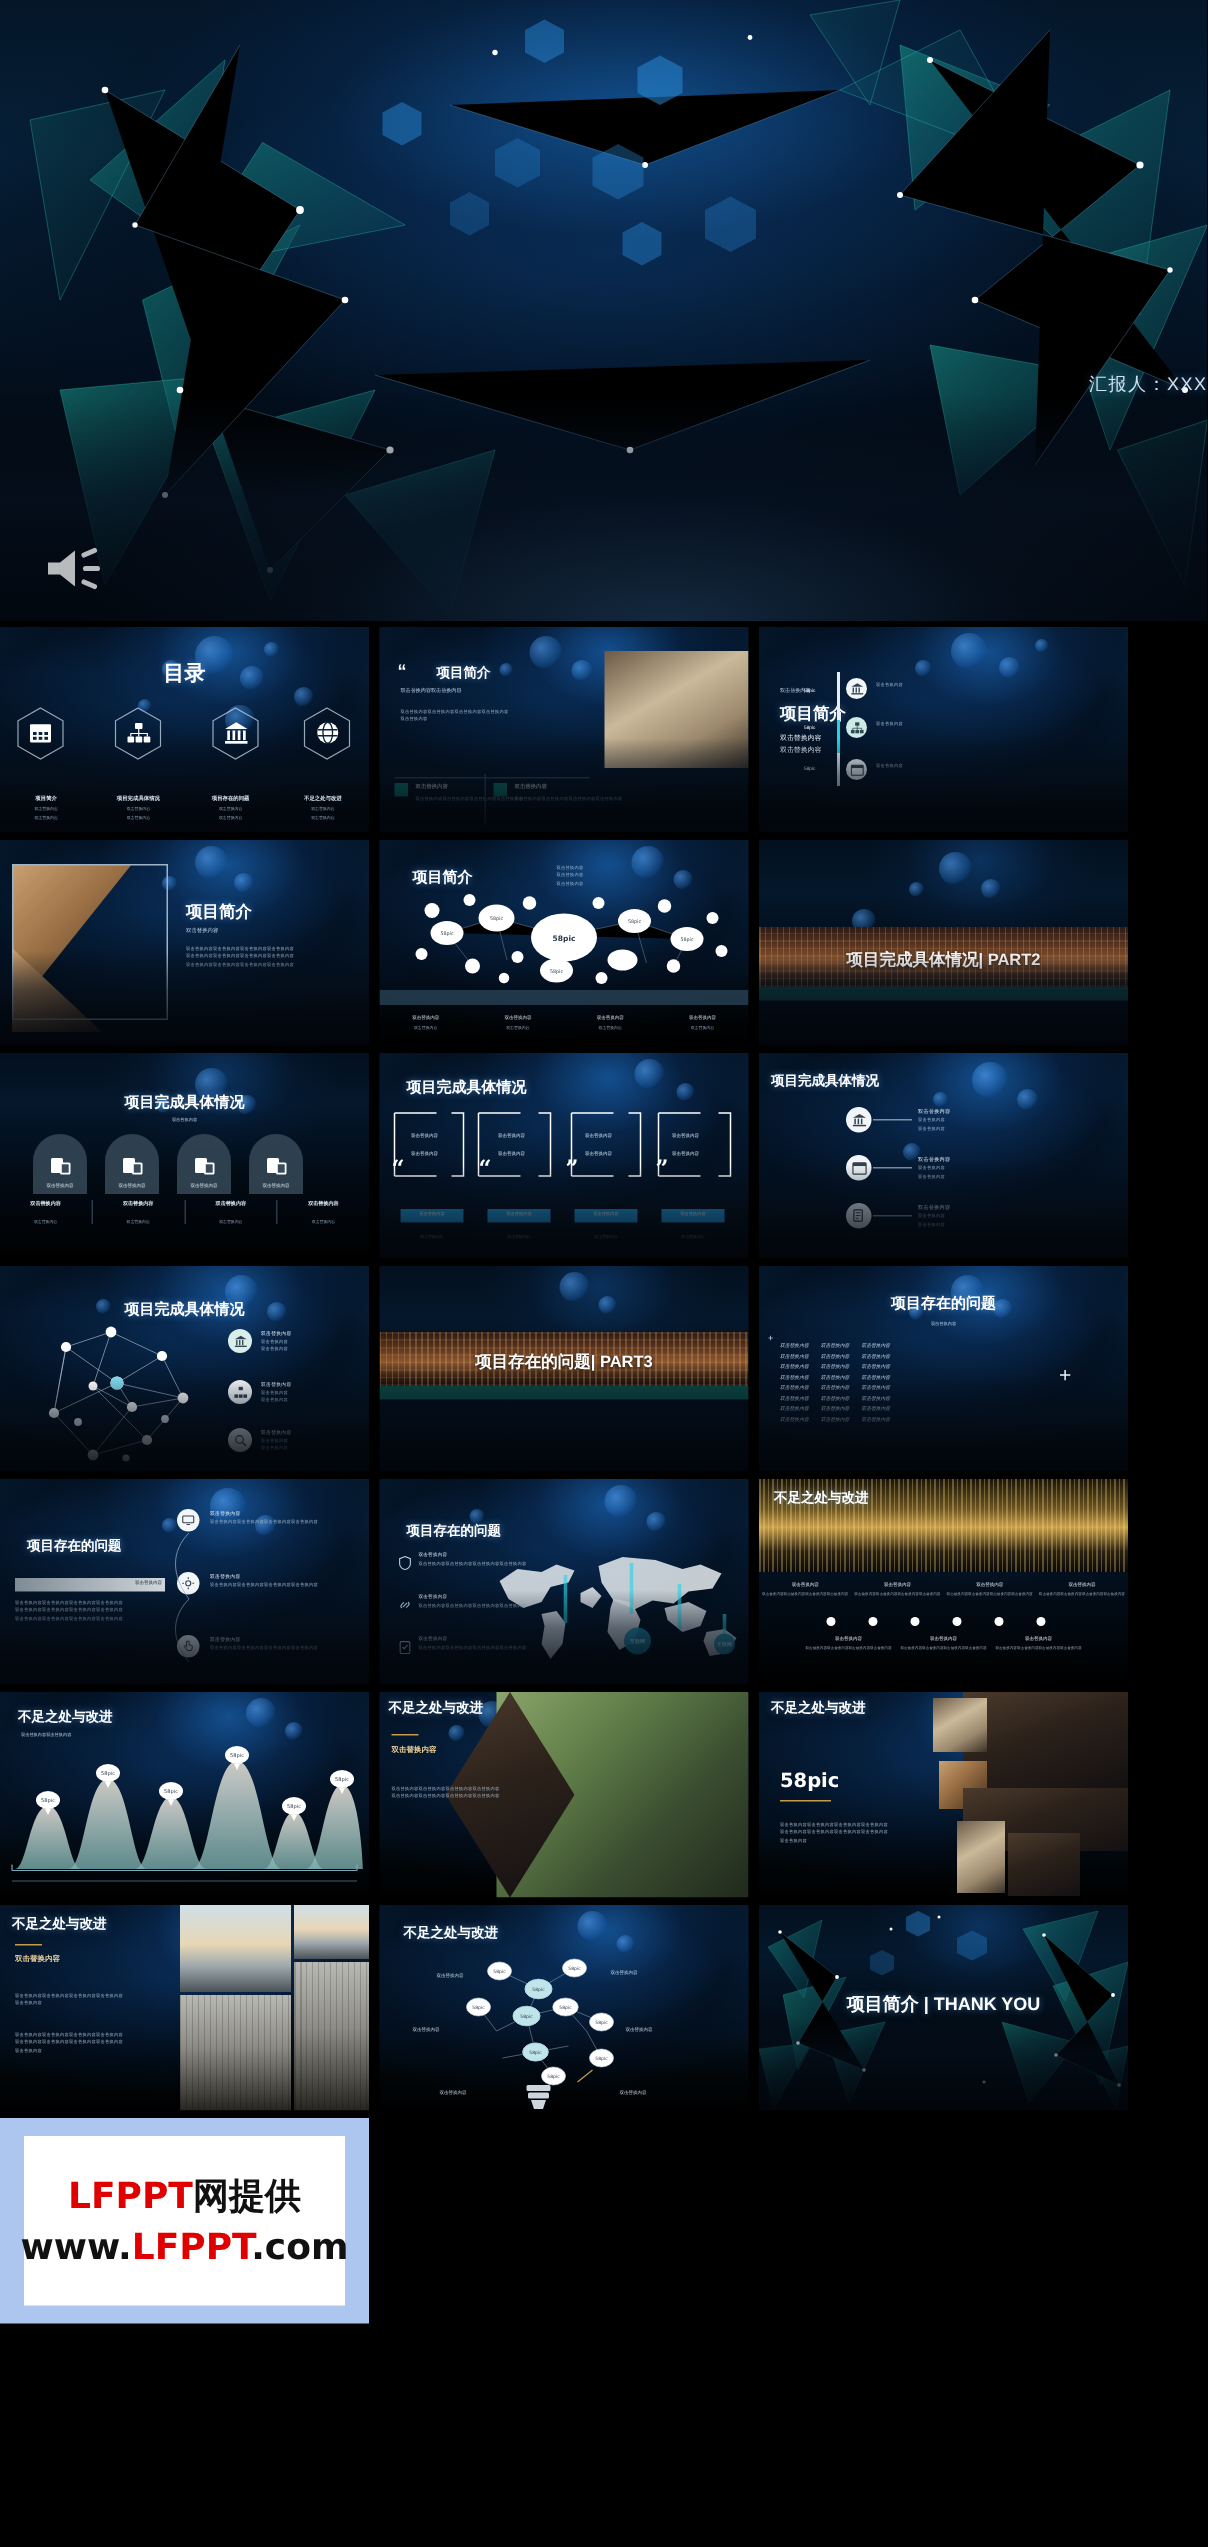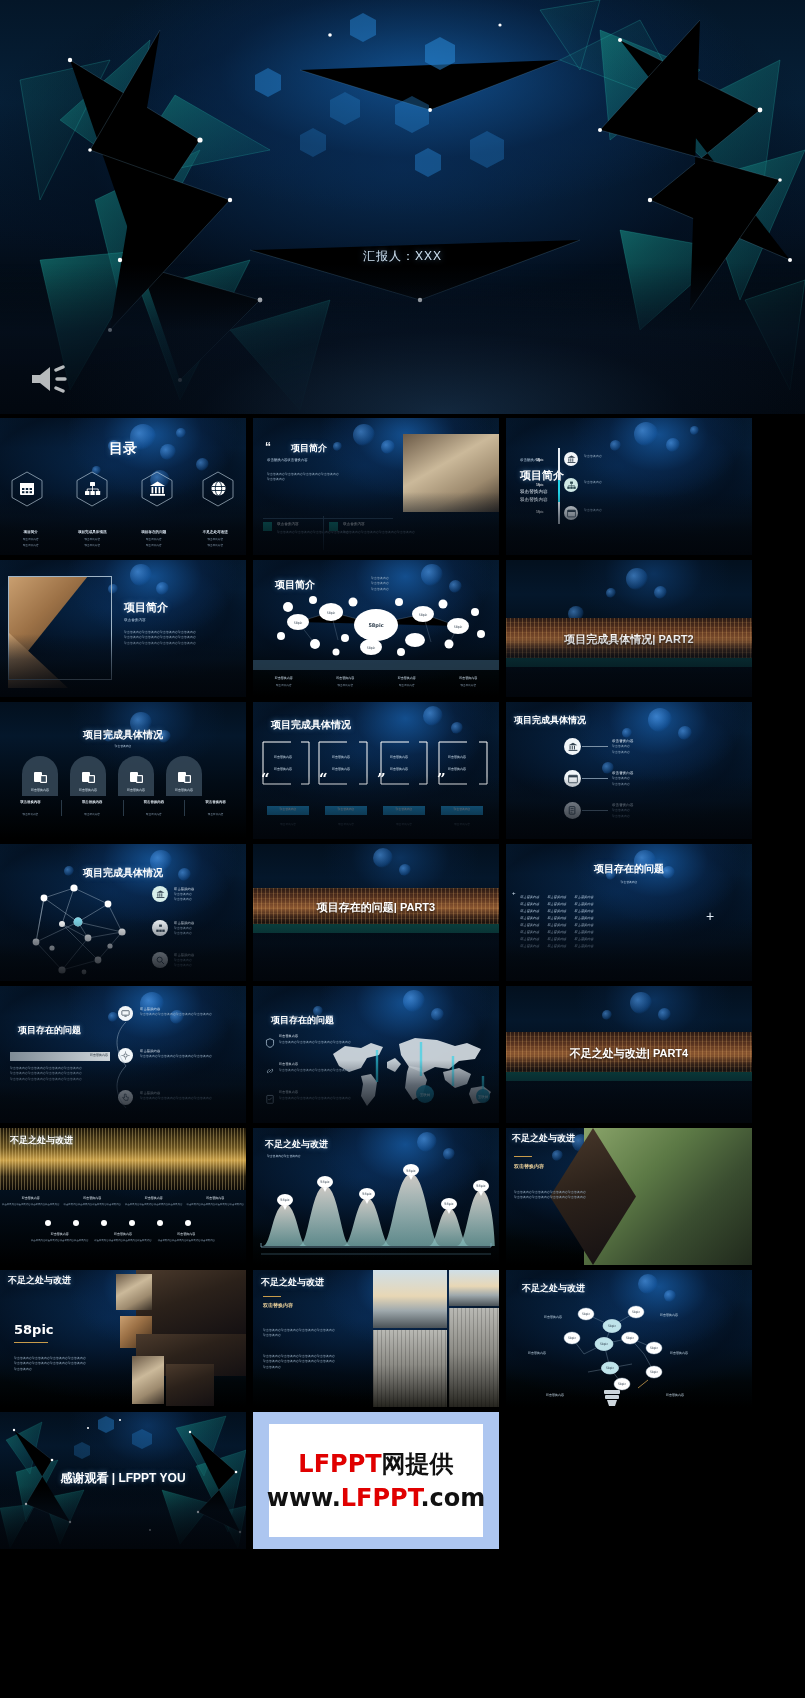--- a/index.html
+++ b/index.html
@@ -28,21 +28,21 @@
   }
   .hero svg.net { position:absolute; inset:0; width:100%; height:100%; }
   .hero-title {
     position:absolute; left:0; right:0; top:183px; text-align:center;
     font-size:40px; font-weight:bold; color:#ffffff; letter-spacing:1px;
     text-shadow: 0 0 16px rgba(120,190,255,0.55), 0 0 3px rgba(255,255,255,0.9);
     font-family:"DejaVu Sans","Liberation Sans",sans-serif;
     white-space:nowrap;
   }
   .hero-sub {
-    position:absolute; left:0; right:0; top:248px; text-align:center;
+    position:absolute; left:0; right:0; top:248px; text-align:right;
     font-size:12px; color:#cfe2f2; letter-spacing:1px;
     text-shadow:0 0 6px rgba(120,190,255,0.5);
   }
   .speaker-icon { position:absolute; left:28px; bottom:18px; width:44px; height:34px; opacity:.85;}
 
   
   .grid {
     position:absolute; left:0; top:418px; width:805px; height:1280px;
     display:grid;
     grid-template-columns: repeat(3, 246px);
@@ -908,31 +908,20 @@
             <path d="M4.6,7 l1.6,1.6 3.2,-3.4" stroke="#bcd2e4" stroke-width="1" fill="none"></path>
           </svg>
       </div>
       <div class="ph" style="left:26px;top:104px">
         <span style="font-size:3px;color:#e2ecf5">双击替换内容</span>
         <span>双击替换内容双击替换内容双击替换内容双击替换内容</span>
       </div>
       <div class="ground"></div>
     </div>
 
-    <div class="slide bg-dark">
-      <div class="bokeh">
-        <i style="left:124px;top:6px;width:22px;height:22px"></i>
-        <i style="left:152px;top:22px;width:13px;height:13px"></i>
-        <i style="left:96px;top:24px;width:10px;height:10px"></i>
-      </div>
-      <div class="photo city" style="left:0;right:0;top:46px;height:40px"></div>
-      <div class="teal-band" style="left:0;right:0;top:86px;height:9px;opacity:.9"></div>
-      <div class="part-label" style="left:0;right:0;top:60px;text-align:center;font-size:11px">不足之处与改进| PART4</div>
-      <div class="ground"></div>
-    </div>
 
     <div class="slide bg-dark">
       <div class="photo night" style="left:0;right:0;top:0;height:62px"></div>
       <div class="s-title" style="left:10px;top:6px;font-size:9px">不足之处与改进</div>
       <div style="position:absolute;left:0;top:68px;width:246px;display:flex">
         <div style="flex:1;text-align:center">
           <div style="font-size:3px;color:#e2ecf5">双击替换内容</div>
           <div style="font-size:2.4px;color:#8aa0b5;margin-top:3px">双击替换内容双击替换内容双击替换内容双击替换内容</div>
         </div>
         <div style="flex:1;text-align:center">
@@ -1168,21 +1157,21 @@
           <circle cx="88" cy="16" r="1"></circle>
             <circle cx="120" cy="8" r="1"></circle>
           <circle cx="150" cy="118" r="1"></circle>
         </g>
         <g fill="#2b8fe0" fill-opacity="0.4">
           <polygon points="98,8 106,4 114,8 114,17 106,21 98,17"></polygon>
           <polygon points="132,22 142,17 152,22 152,32 142,37 132,32" fill-opacity="0.3"></polygon>
           <polygon points="74,34 82,30 90,34 90,43 82,47 74,43" fill-opacity="0.25"></polygon>
         </g>
       </svg>
-      <div class="s-title" style="left:0;right:0;top:58px;text-align:center;font-size:12px">感谢观看 | LFPPT YOU</div>
+      <div class="s-title" style="left:0;right:0;top:58px;text-align:center;font-size:12px">项目简介 | THANK YOU</div>
       <div class="ground"></div>
     </div>
 
     <div class="logo-card">
       <div class="logo-inner">
         <div class="logo-l1">
           <span class="red">LFPPT</span><span class="blk">网提供</span>
         </div>
         <div class="logo-l2">
           <span class="blk">www.</span><span class="red">LFPPT</span><span class="blk">.com</span>

